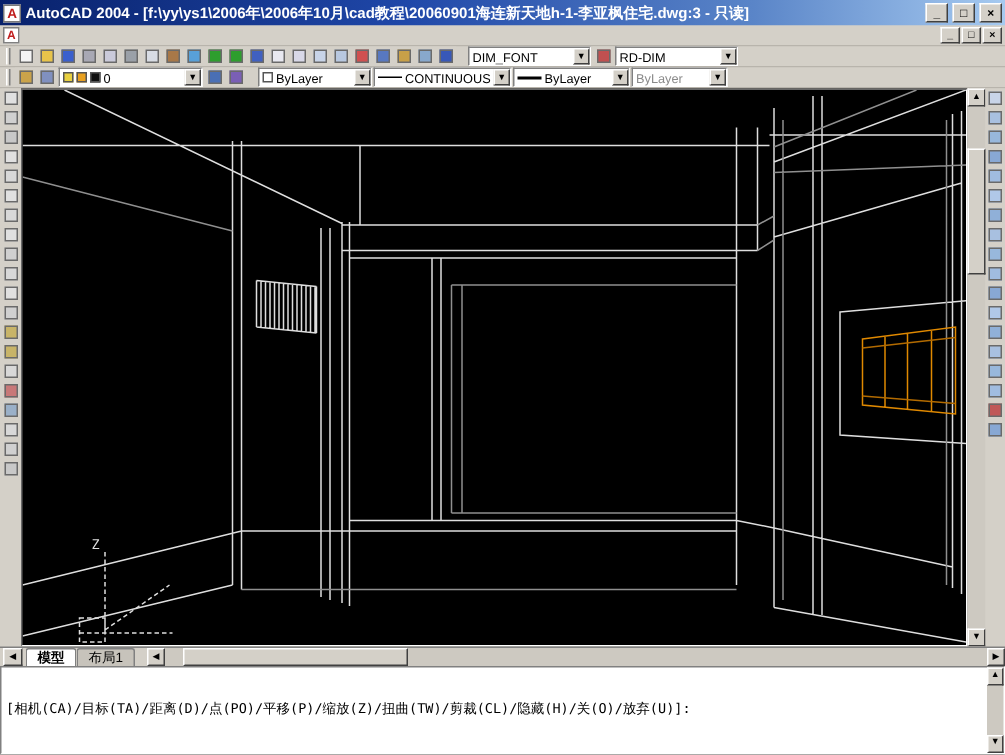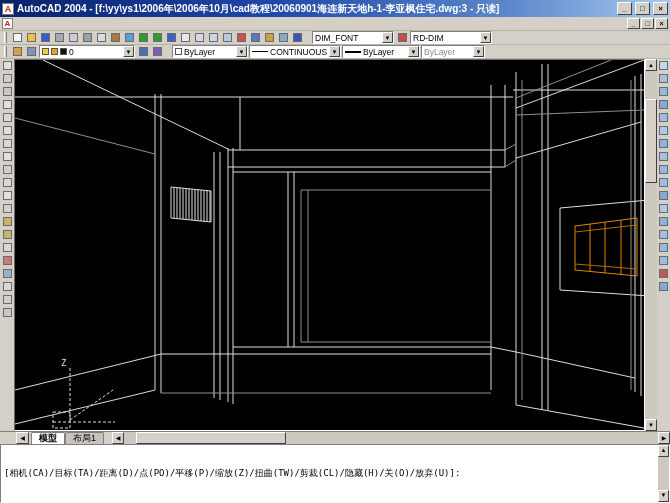--- a/index.html
+++ b/index.html
@@ -47,21 +47,21 @@
 .wfo{stroke:#e08900;stroke-width:1;fill:none}
 .wfo2{stroke:#b36b00;stroke-width:1;fill:none}
 .wfdash{stroke:#dedede;stroke-width:1;fill:none;stroke-dasharray:3 2}
 .ucsz{fill:#dedede;font-size:9px;font-family:"DejaVu Sans Mono",monospace}
 .vscroll{width:12px;background:#cdc9c1;display:flex;flex-direction:column}
 .scroll-btn{height:12px;width:12px;background:#d4d0c8;border:1px solid;border-color:#fff #404040 #404040 #fff;font-size:6px;text-align:center;line-height:10px;flex:0 0 12px}
 .vtrack{flex:1;position:relative}
 .vthumb{position:absolute;top:28px;left:0;width:12px;height:84px;background:#d4d0c8;border:1px solid;border-color:#fff #404040 #404040 #fff}
 
 
-.tabrow{flex:0 0 13px;display:flex;align-items:flex-end;background:#d4d0c8;padding-left:16px;border-top:1px solid #808080}
+.tabrow{flex:0 0 13px;display:flex;align-items:flex-end;background:#d4d0c8;padding-left:2px;border-top:1px solid #808080}
 .tabnav{width:13px;height:12px;background:#d4d0c8;border:1px solid;border-color:#fff #404040 #404040 #fff;font-size:6px;text-align:center;line-height:10px}
 .tabs{display:flex;margin-left:2px}
 .tab{padding:0 7px;height:12px;line-height:11px;font-size:9px;border:1px solid #808080;border-bottom:none;background:#c7c3bb;border-radius:2px 2px 0 0;white-space:nowrap}
 .tab.active{background:#fff;font-weight:bold}
 .hscroll{flex:1;height:12px;display:flex;margin-left:8px;background:#cdc9c1}
 .htrack{flex:1;position:relative}
 .hthumb{position:absolute;left:12px;top:0;width:150px;height:12px;background:#d4d0c8;border:1px solid;border-color:#fff #404040 #404040 #fff}
 
 
 .cmdwin{flex:0 0 25px;background:#fff;border:1px solid;border-color:#808080 #fff #fff #808080;display:flex}

